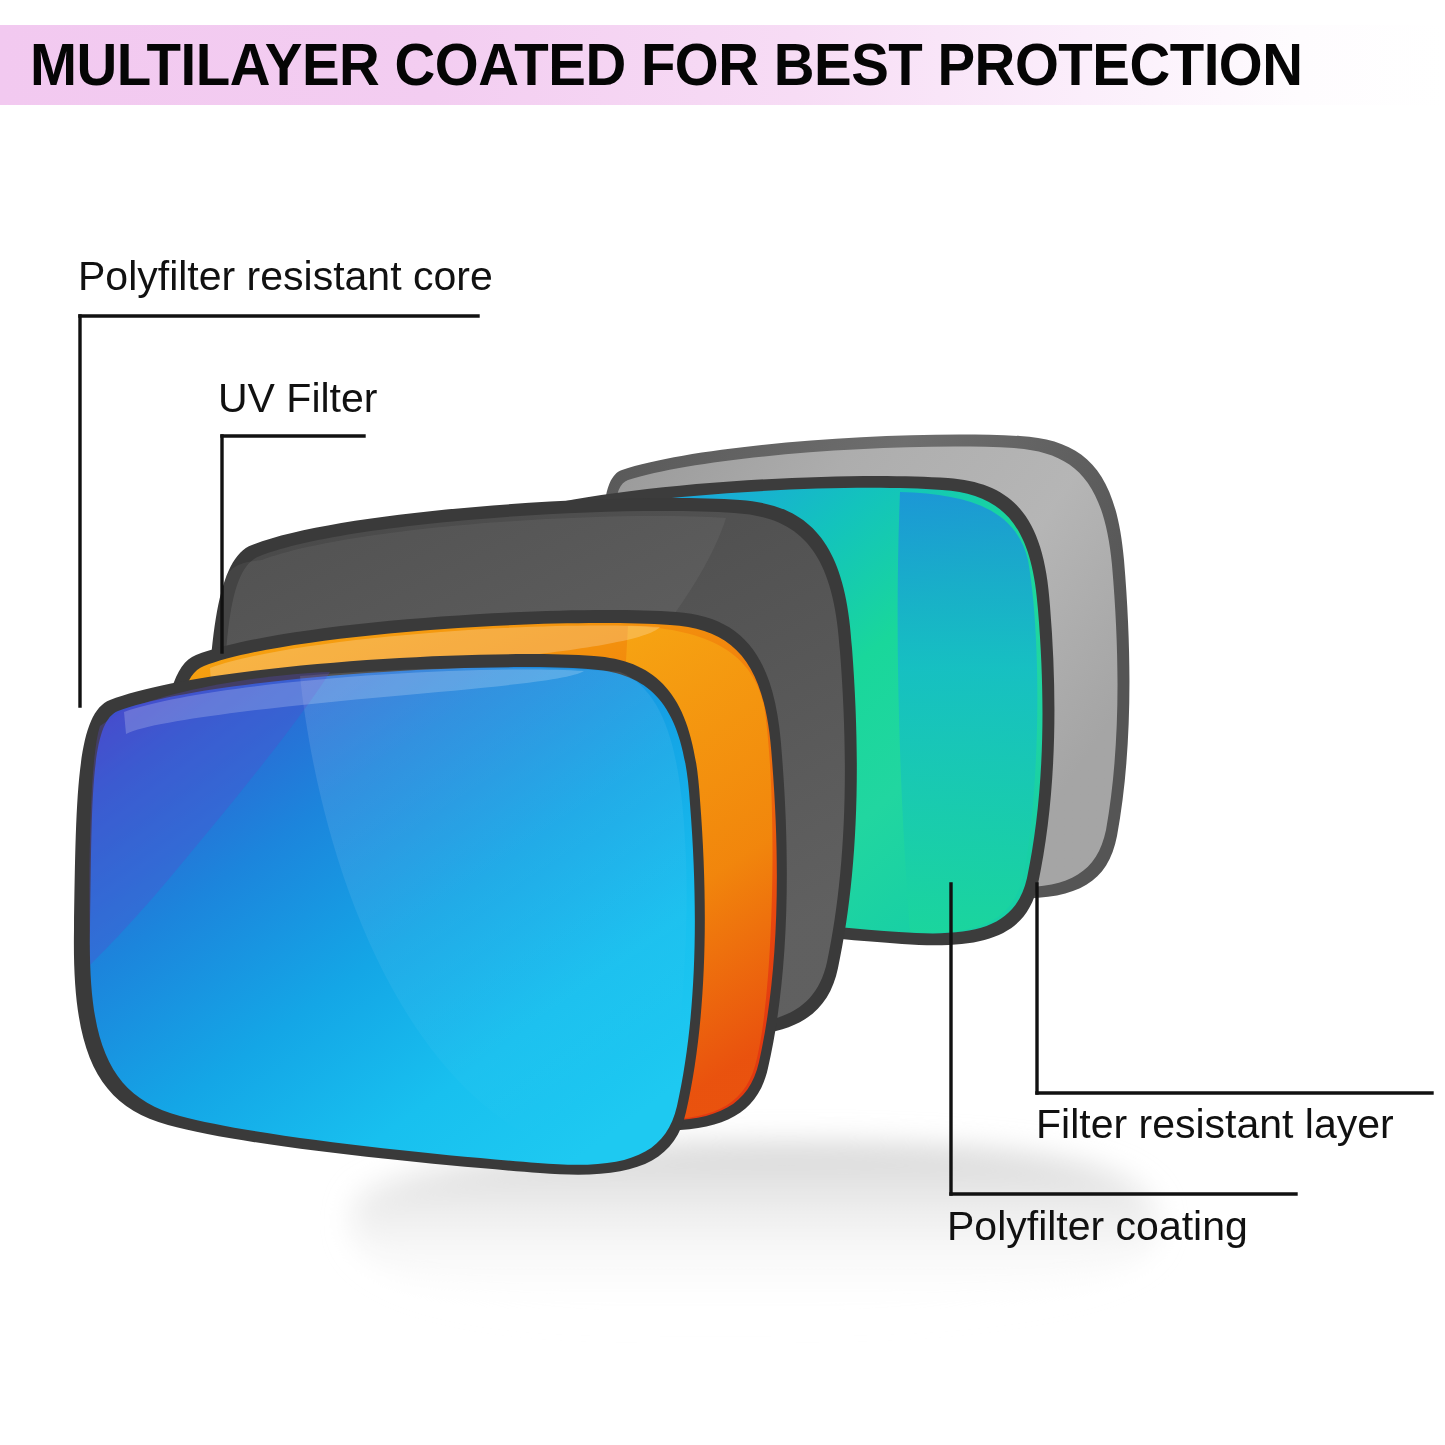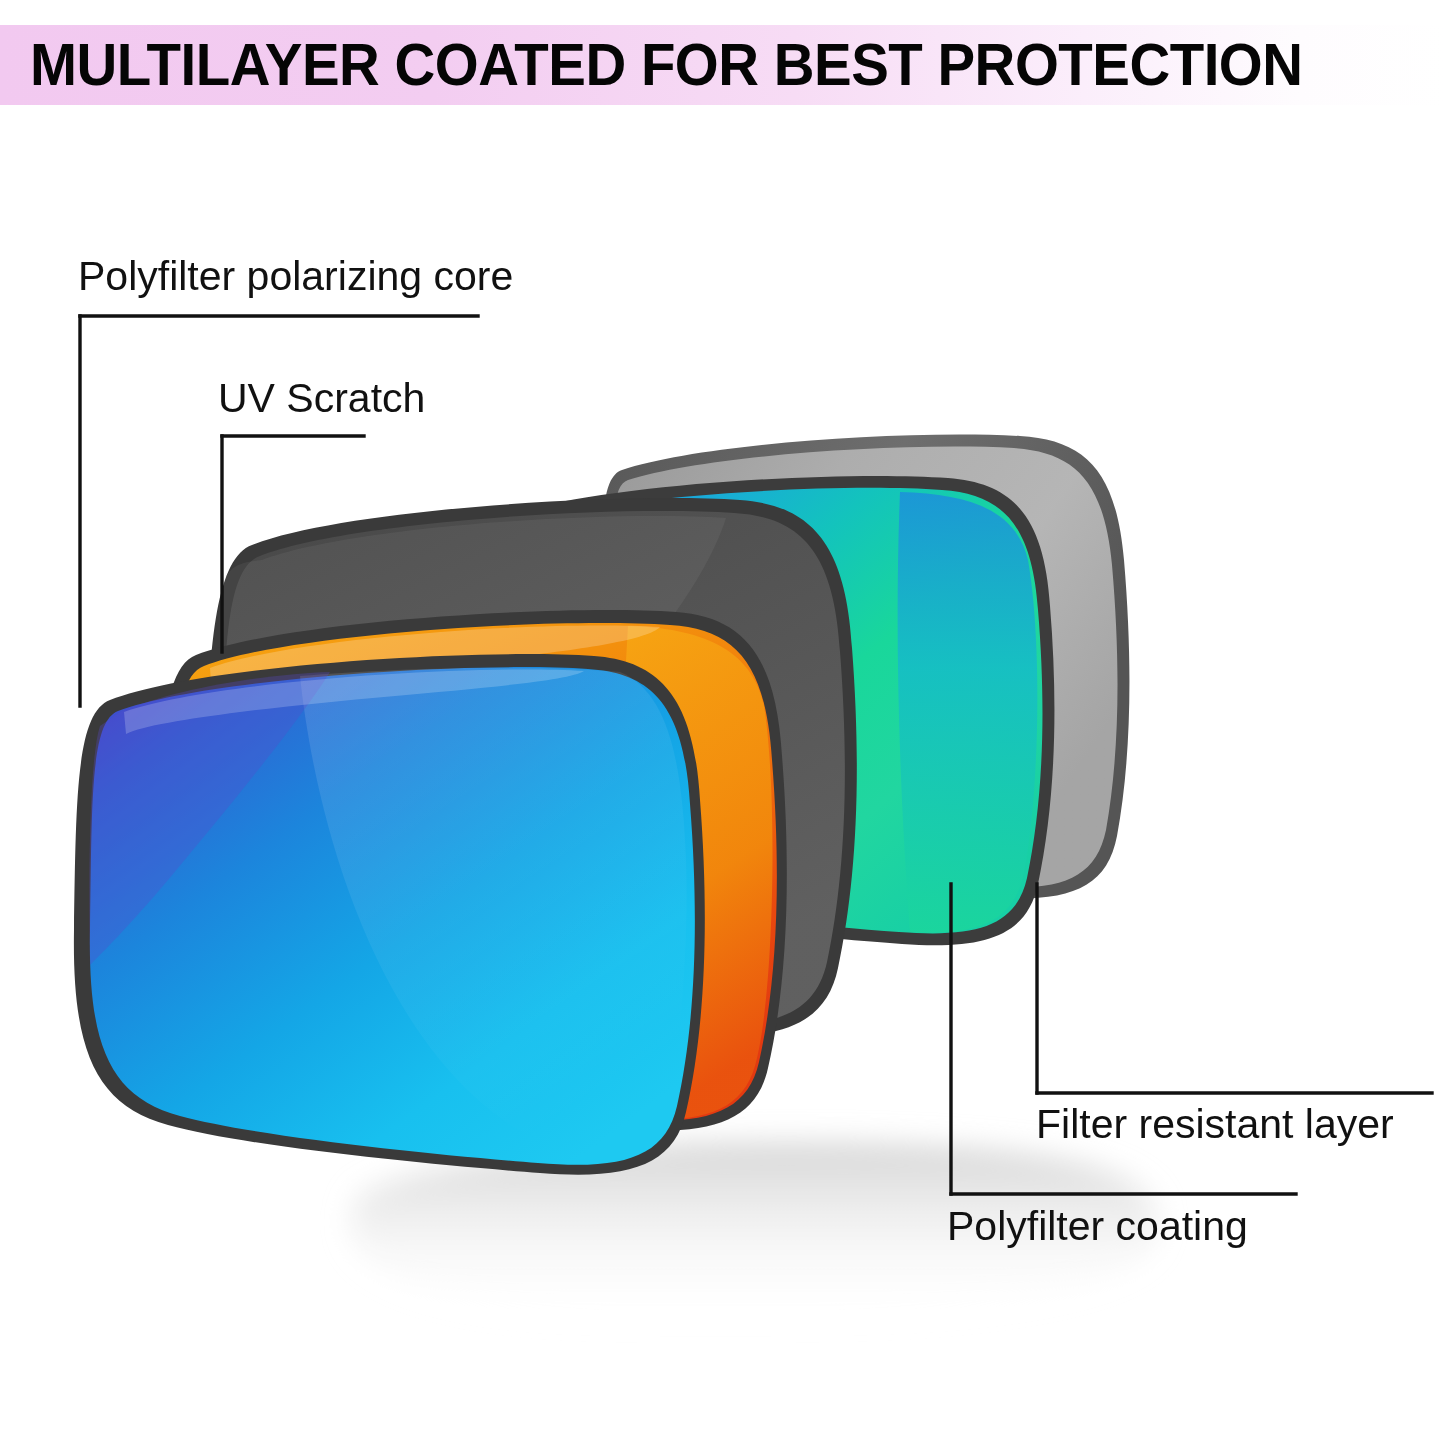--- a/index.html
+++ b/index.html
@@ -325,21 +325,21 @@
       <path d="M 222 436 L 364 436"></path>
 
       <path d="M 1037 884 L 1037 1093"></path>
       <path d="M 1037 1093 L 1432 1093"></path>
 
       <path d="M 951 884 L 951 1194"></path>
       <path d="M 951 1194 L 1296 1194"></path>
     </g>
   </svg>
 
-  <div class="callout-label" id="label-poly">Polyfilter polarizing core</div>
-
-  <div class="callout-label" id="label-uv">UV Scratch</div>
+  <div class="callout-label" id="label-poly">Polyfilter resistant core</div>
+
+  <div class="callout-label" id="label-uv">UV Filter</div>
 
   <div class="callout-label" id="label-scratch">Filter resistant layer</div>
 
   <div class="callout-label" id="label-hydro">Polyfilter coating</div>
 
 </div>
 
 </body></html>

